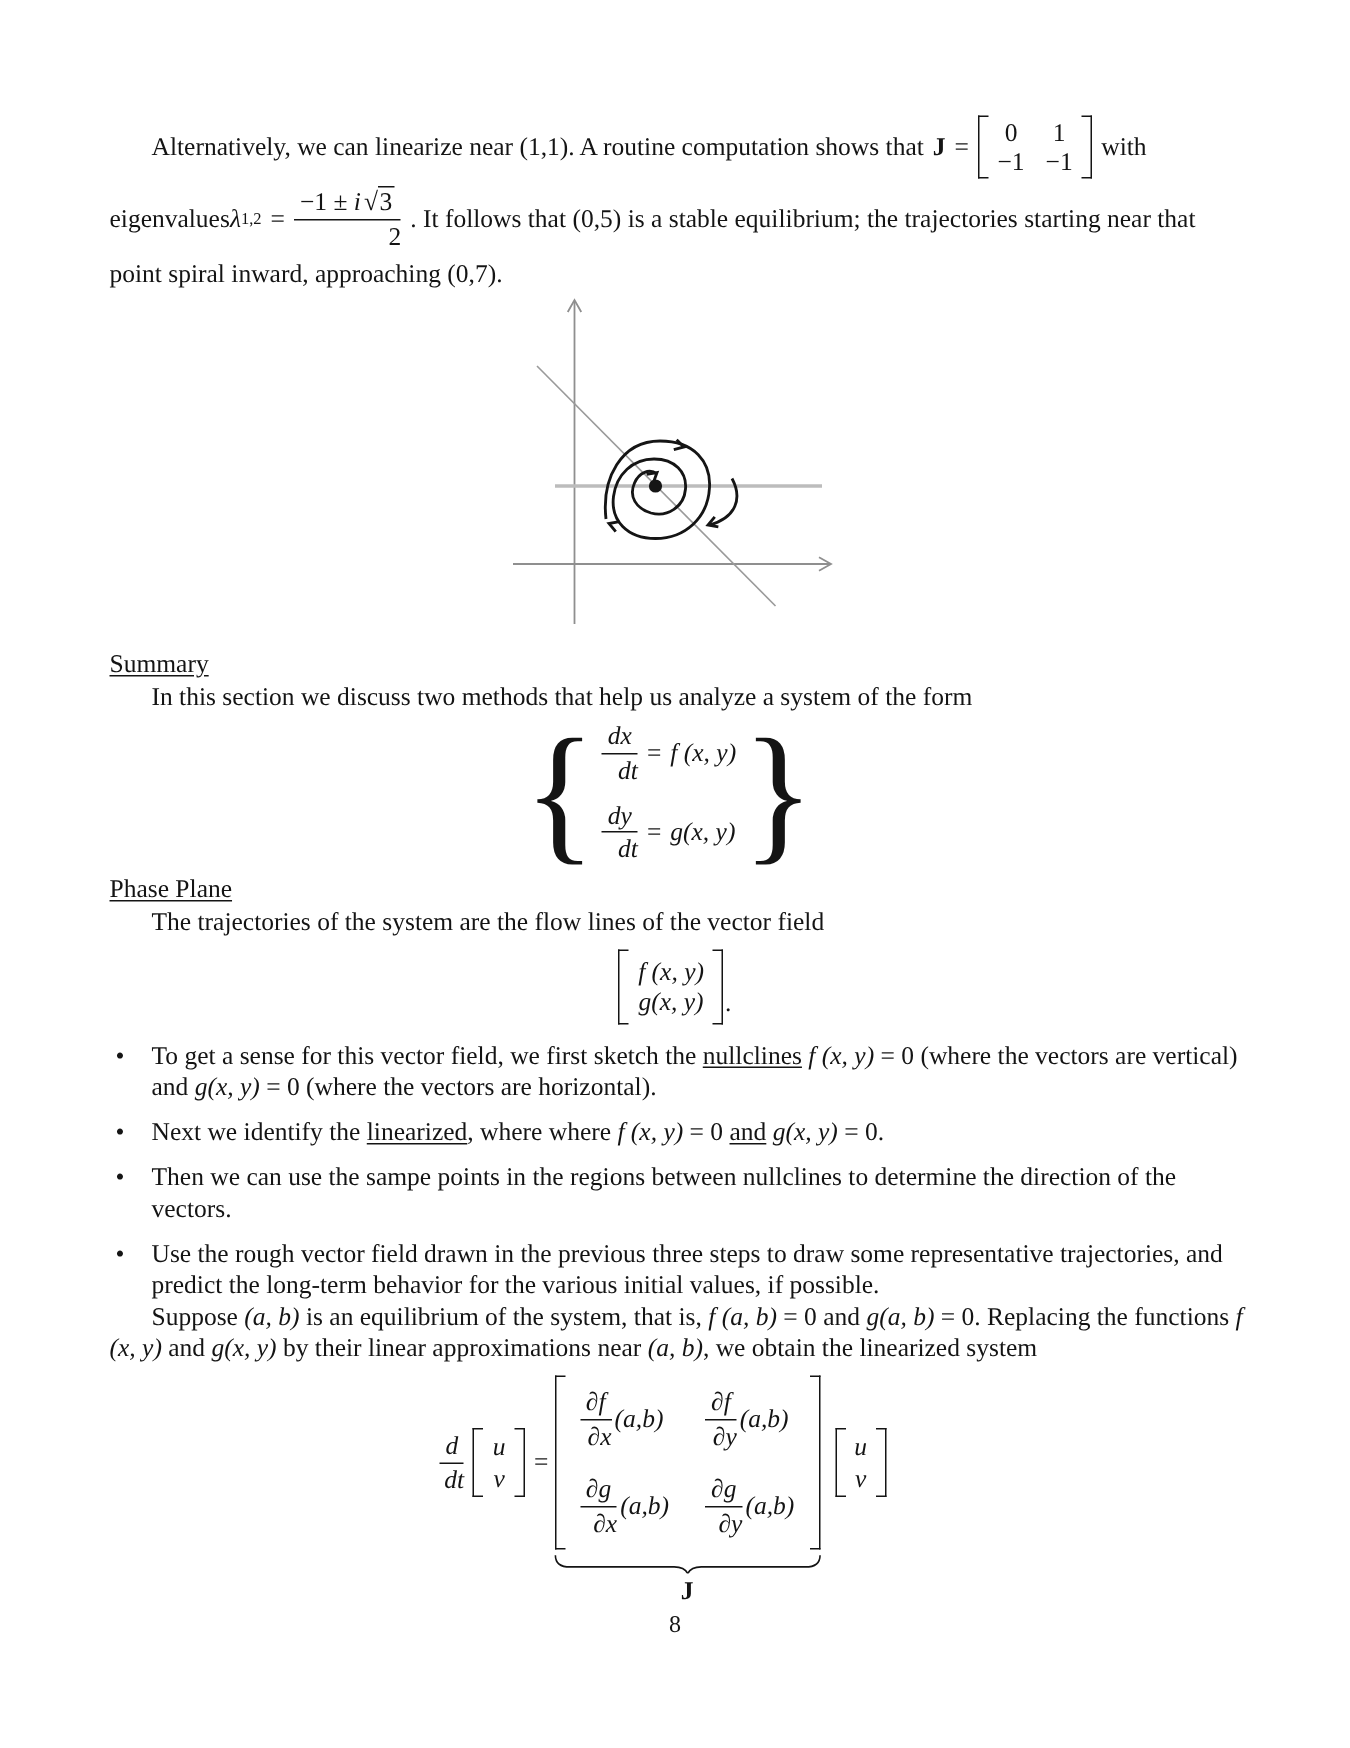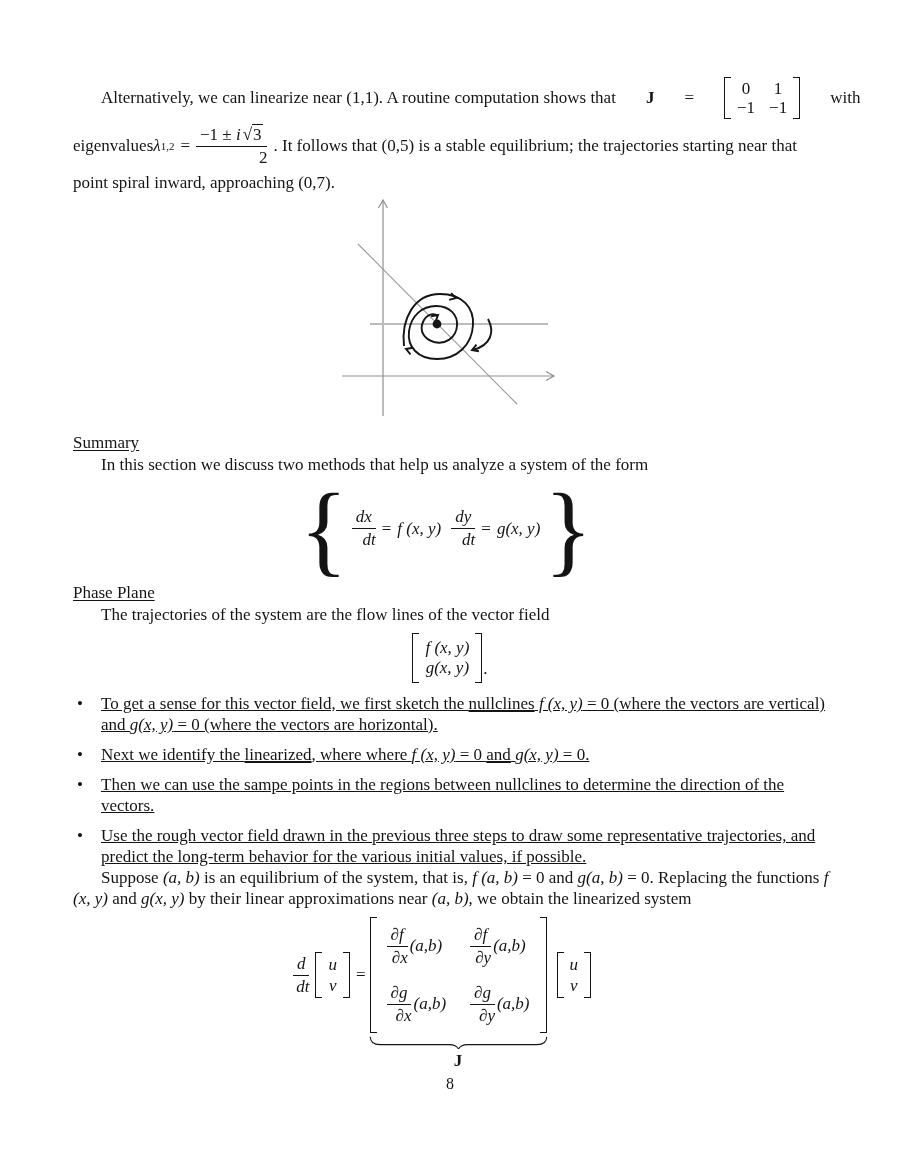--- a/index.html
+++ b/index.html
@@ -2,21 +2,21 @@
 <html><head>
 <meta charset="utf-8">
 <style>
   html,body{margin:0;padding:0;}
   body{
     width:900px;height:1165px;background:#ffffff;overflow:hidden;position:relative;
     font-family:"Liberation Serif",serif;font-size:17px;color:#141414;
   }
   .content{position:absolute;left:73px;top:76px;width:760px;}
   .pline{display:flex;align-items:center;white-space:nowrap;}
-  .pl1{height:44px;gap:24px;}
+  .pl1{height:44px;}
   .pl2{height:52px;}
   .pl3{height:22px;}
   .indent{padding-left:28px;}
   .indented{text-indent:28px;line-height:21px;}
   .flow{line-height:21px;text-indent:28px;}
   .bold{font-weight:bold;}
   .it{font-style:italic;}
   .mml{margin-left:6px;}
   .mmr{margin-right:6px;}
   .sub{font-size:11px;vertical-align:-4px;font-style:normal;}
@@ -34,30 +34,30 @@
   .mbody{display:grid;grid-template-columns:auto auto;column-gap:14px;padding:2px 6px;text-align:center;line-height:19px;align-self:center;}
   .vcol{display:flex;flex-direction:column;justify-content:center;padding:2px 6px;text-align:center;line-height:20px;}
   
   .heading{line-height:22px;margin-top:6px;text-decoration:underline;text-underline-offset:2px;}
   .ulseg{text-decoration:underline;text-underline-offset:2px;}
   .itseg{font-style:italic;}
   
   .display{display:flex;justify-content:center;align-items:center;}
   .sysdisplay{margin:6px 0 4px -14px;}
   .brace{font-size:100px;line-height:95px;font-weight:400;transform:scaleY(1.02);}
-  .sysrows{display:flex;flex-direction:row;gap:10px;margin:0 4px;}
+  .sysrows{display:flex;flex-direction:column;gap:10px;margin:0 4px;}
   .sysrow{display:flex;align-items:center;}
   .vecdisplay{margin:8px 0 2px -6px;}
   .vecdisplay .matrix{height:50px;}
   .period{align-self:flex-end;margin:0 0 4px 1px;}
   
   .bullets{margin-top:10px;}
   .bullet{display:flex;padding-left:4px;margin-top:9px;line-height:21px;}
   .bdot{width:24px;flex:0 0 24px;}
-  .btext{flex:1;text-decoration:underline;}
+  .btext{flex:1;}
   
   .bigeq{margin-top:8px;padding-bottom:44px;margin-left:-22px;}
   .jwrap{position:relative;display:inline-flex;margin:0 4px;}
   .jgrid{display:grid;grid-template-columns:auto auto;column-gap:24px;row-gap:16px;padding:8px 10px;align-self:center;}
   .jcell{display:flex;align-items:center;}
   .args{margin-left:2px;}
   .underbrace{position:absolute;left:-2px;right:-2px;top:calc(100% + 2px);height:14px;width:calc(100% + 4px);}
   .jlabel{position:absolute;top:calc(100% + 18px);left:0;width:100%;text-align:center;font-weight:bold;}
   .smv .vcol{line-height:21px;}
   

